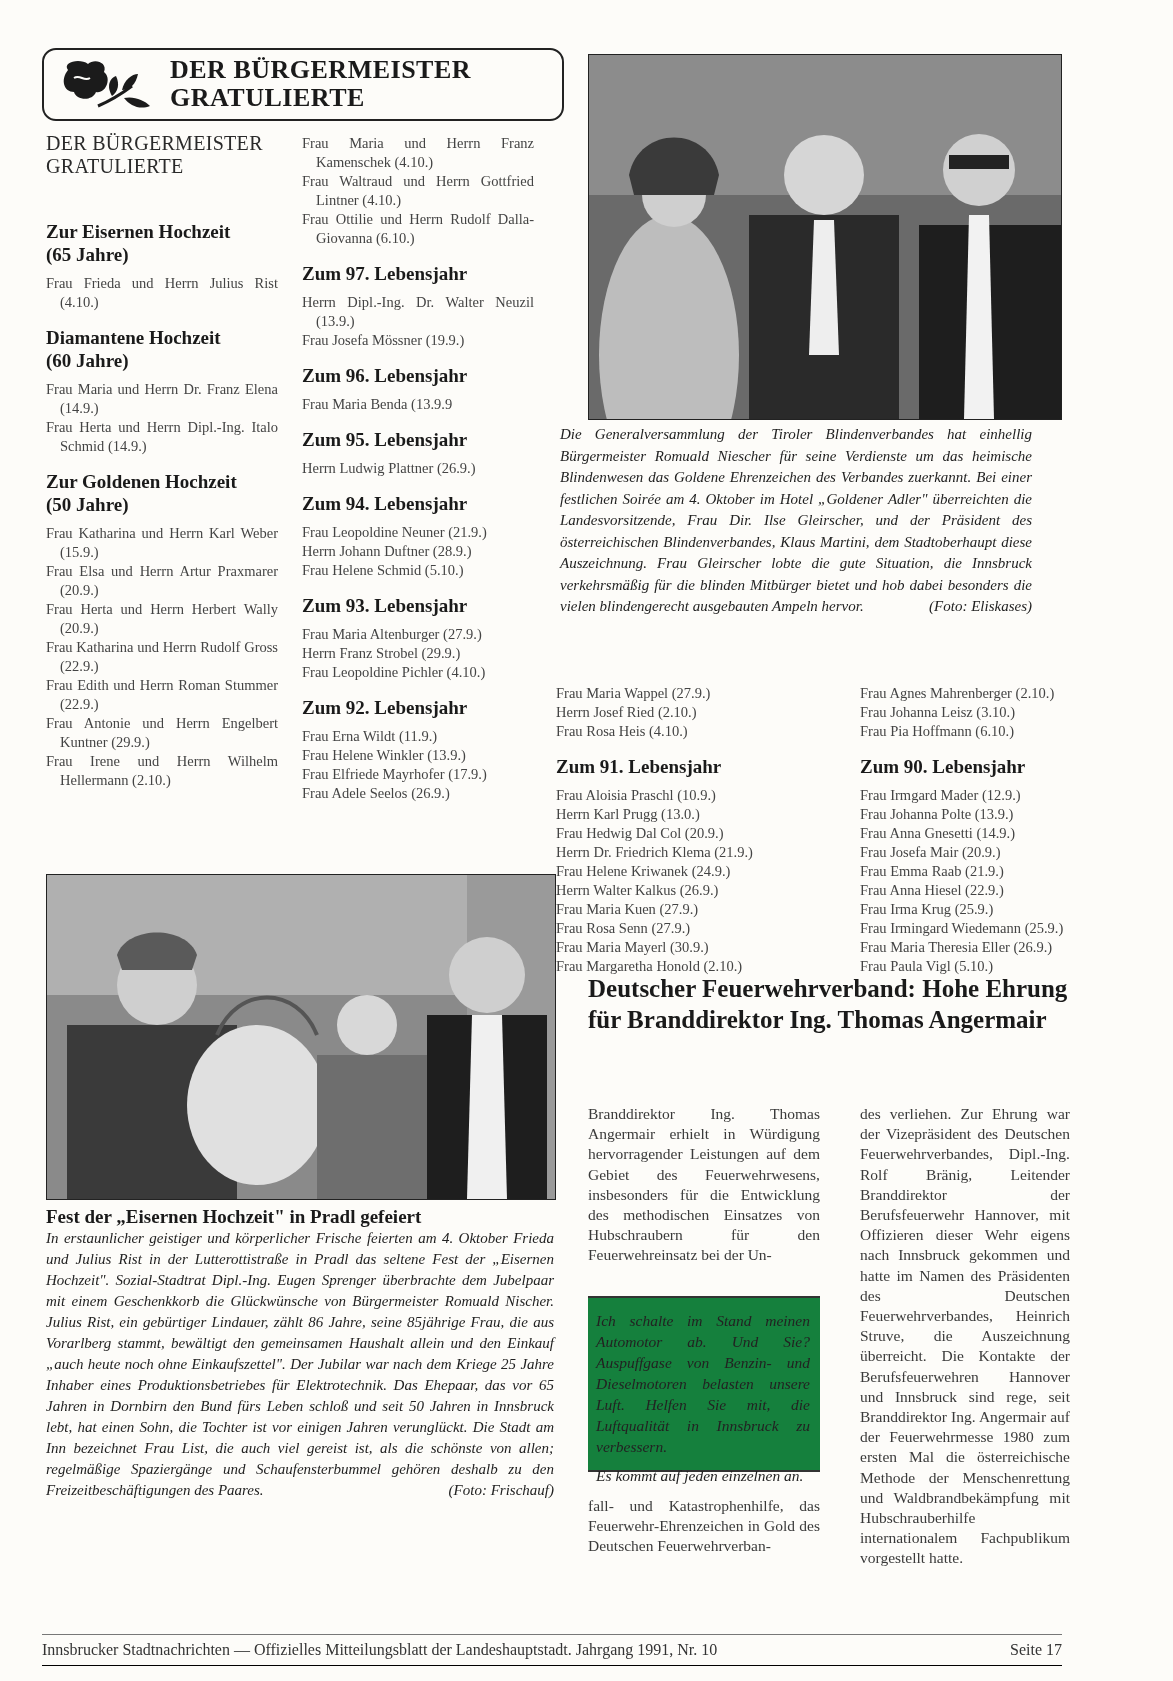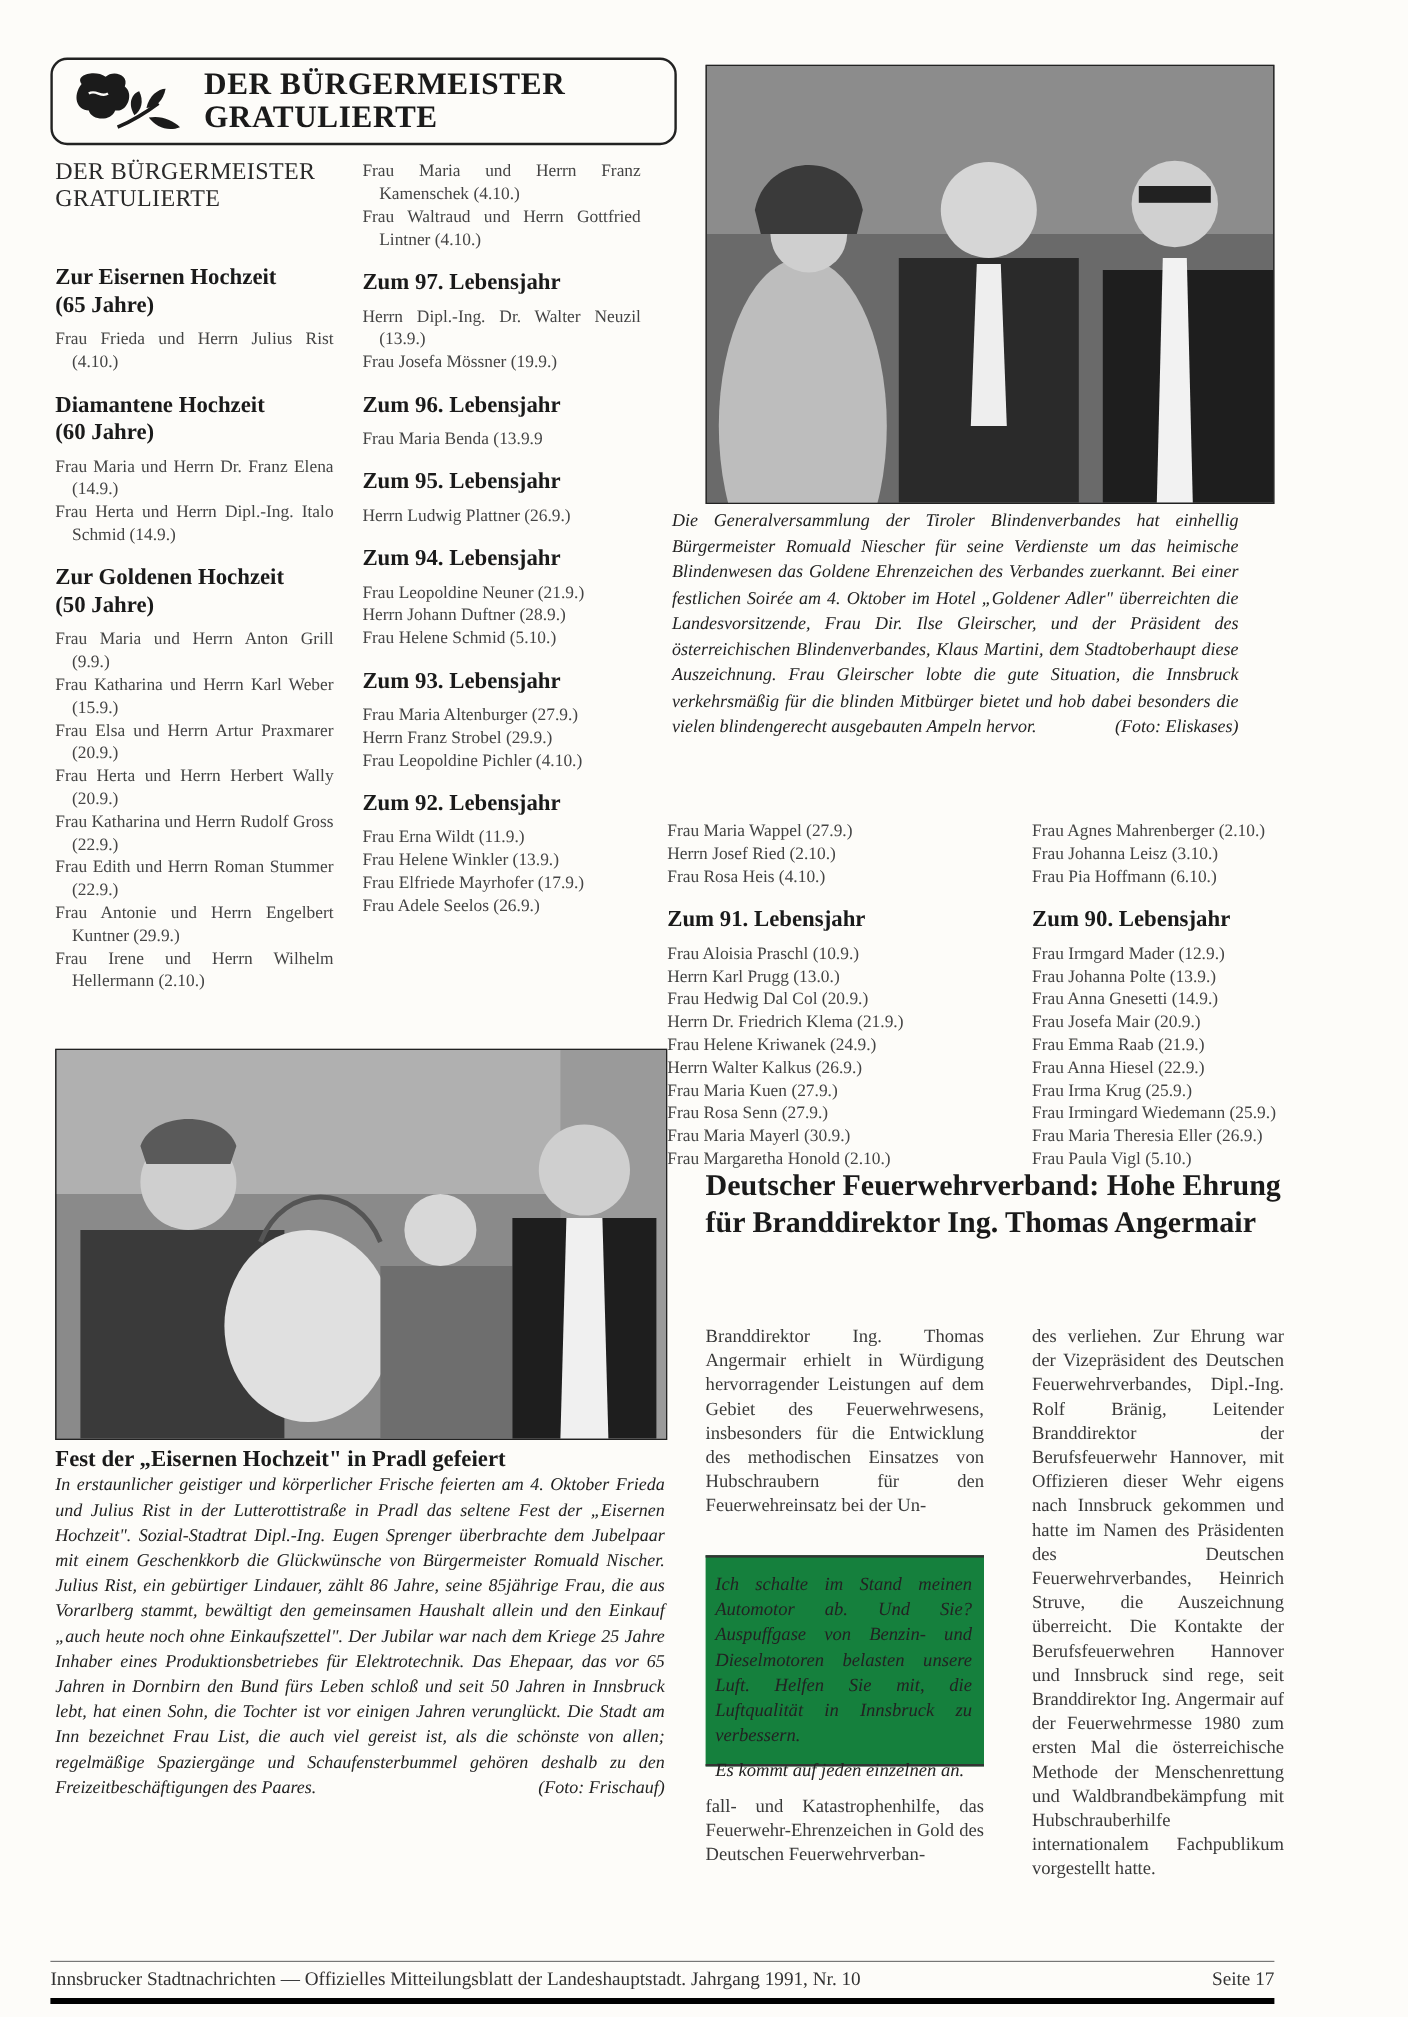--- a/index.html
+++ b/index.html
@@ -15,21 +15,21 @@
   .col .entry { padding-left:14px; text-indent:-14px; text-align:justify; }
   .photo { background:#555; border:1px solid #222; overflow:hidden; }
   .photo svg { width:100%; height:100%; display:block; }
   .caption { font-style:italic; font-size:15px; line-height:21.5px; color:#222; text-align:justify; }
   .caption .credit { float:right; }
   .headline { font-weight:bold; font-size:25px; line-height:31px; color:#1a1a1a; }
   .body-text { font-size:15.5px; line-height:20.2px; color:#3a3a3a; text-align:justify; }
   .pullbox { background:#15803d; border-top:2px solid #333; border-bottom:2px solid #333; padding:12px 10px 10px 8px; box-sizing:border-box; }
   .pullbox .q { font-style:italic; font-size:15.5px; line-height:21px; color:#222; text-align:justify; }
   .pullbox .q2 { font-style:italic; font-size:15.5px; line-height:21px; color:#222; margin-top:8px; }
-  .footer { left:42px; top:1634px; width:1020px; border-top:1px solid #777; border-bottom:5px solid #000000; height:30px; font-size:16px; line-height:30px; color:#333; }
+  .footer { left:42px; top:1634px; width:1020px; border-top:1px solid #777; border-bottom:1px solid #000000; height:30px; font-size:16px; line-height:30px; color:#333; }
   .footer .right { position:absolute; right:0; top:0; }
 </style>
 </head>
 <body>
 
 <div class="abs masthead">
   <svg class="rose" viewBox="0 0 100 60">
     <path d="M10 14 C4 6 22 2 30 8 C36 2 50 6 46 16 C54 22 48 38 38 36 C34 46 18 44 16 36 C6 36 2 24 10 14 Z" fill="#1b1b1b"></path>
     <path d="M16 22 C22 18 26 26 32 22" stroke="#fdfcf9" stroke-width="2" fill="none"></path>
     <path d="M40 50 C54 44 66 36 74 30" stroke="#1b1b1b" stroke-width="3" fill="none"></path>
@@ -59,33 +59,33 @@
     <div>Diamantene Hochzeit</div>
     <div>(60 Jahre)</div>
   </div>
   <div class="entry">Frau Maria und Herrn Dr. Franz Elena (14.9.)</div>
   <div class="entry">Frau Herta und Herrn Dipl.-Ing. Italo Schmid (14.9.)</div>
 
   <div class="secttl">
     <div>Zur Goldenen Hochzeit</div>
     <div>(50 Jahre)</div>
   </div>
-  <div class="entry">Frau Maria und Herrn Anton Grill (9.9.)</div>
   <div class="entry">Frau Katharina und Herrn Karl Weber (15.9.)</div>
   <div class="entry">Frau Elsa und Herrn Artur Praxmarer (20.9.)</div>
   <div class="entry">Frau Herta und Herrn Herbert Wally (20.9.)</div>
   <div class="entry">Frau Katharina und Herrn Rudolf Gross (22.9.)</div>
   <div class="entry">Frau Edith und Herrn Roman Stummer (22.9.)</div>
   <div class="entry">Frau Antonie und Herrn Engelbert Kuntner (29.9.)</div>
   <div class="entry">Frau Irene und Herrn Wilhelm Hellermann (2.10.)</div>
 </div>
 
 <div class="abs col" style="left:302px; top:134px; width:232px;">
   <div class="entry">Frau Maria und Herrn Franz Kamenschek (4.10.)</div>
   <div class="entry">Frau Waltraud und Herrn Gottfried Lintner (4.10.)</div>
+  <div class="entry">Frau Ottilie und Herrn Rudolf Dalla-Giovanna (6.10.)</div>
 
   <div class="secttl">Zum 97. Lebensjahr</div>
   <div class="entry">Herrn Dipl.-Ing. Dr. Walter Neuzil (13.9.)</div>
   <div class="entry">Frau Josefa Mössner (19.9.)</div>
 
   <div class="secttl">Zum 96. Lebensjahr</div>
   <div class="entry">Frau Maria Benda (13.9.9</div>
 
   <div class="secttl">Zum 95. Lebensjahr</div>
   <div class="entry">Herrn Ludwig Plattner (26.9.)</div>

